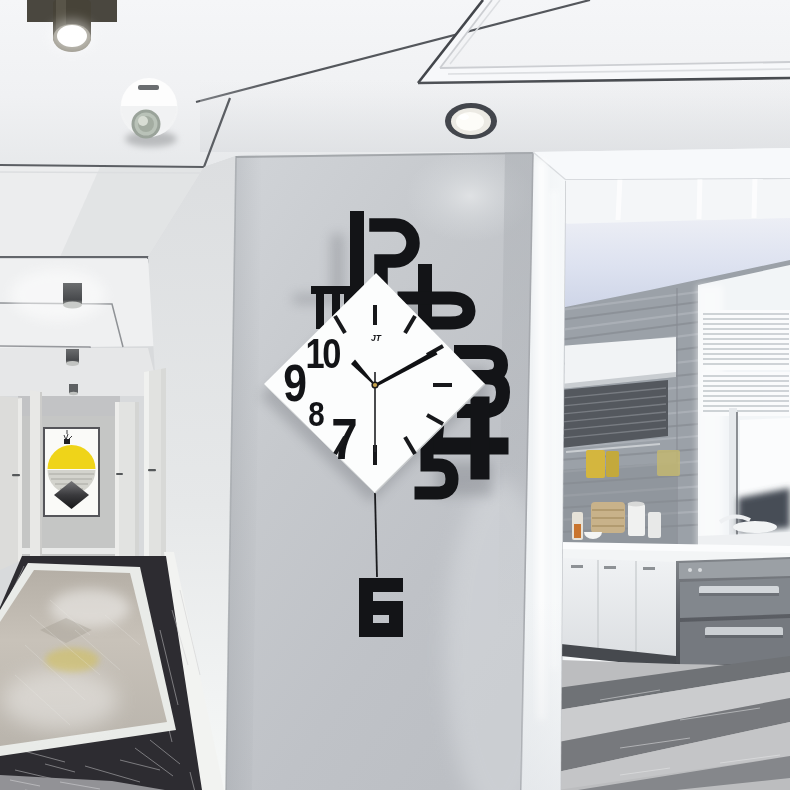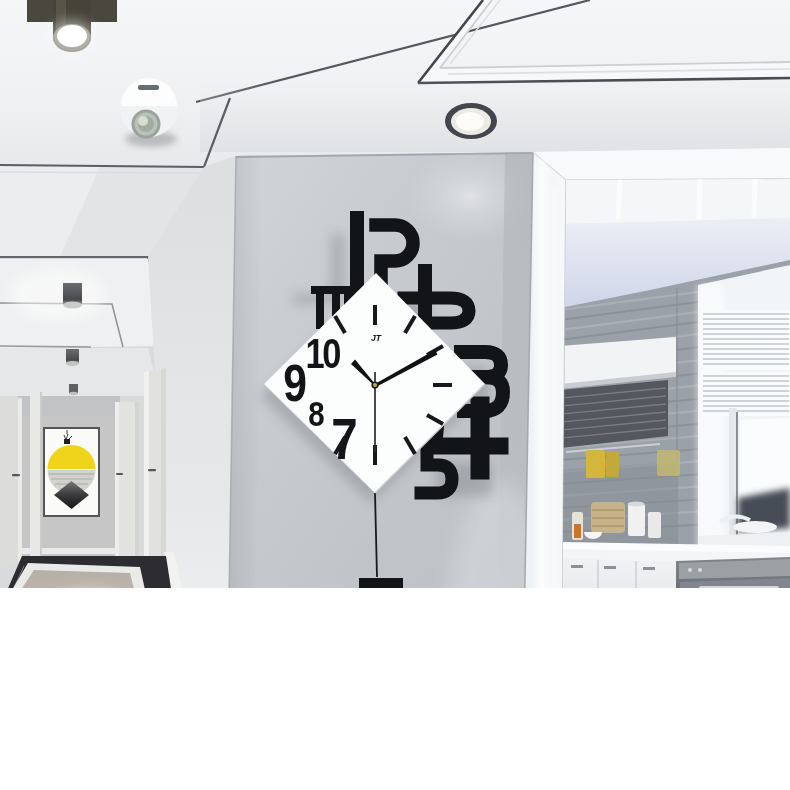--- a/index.html
+++ b/index.html
@@ -1,16 +1,16 @@
 <!DOCTYPE html>
 <html><head>
 <meta charset="utf-8">
 <style>
   html,body{margin:0;padding:0;background:#fff;}
-  #scene{width:790px;height:588px;position:relative;overflow:hidden;font-family:"Liberation Sans",sans-serif;}
+  #scene{width:790px;height:790px;position:relative;overflow:hidden;font-family:"Liberation Sans",sans-serif;}
   svg{display:block;}
 </style>
 </head>
 <body>
 <div id="scene">
 <svg width="790" height="790" viewBox="0 0 790 790">
 <defs>
   <linearGradient id="ceilG" x1="0" y1="0" x2="0" y2="1">
     <stop offset="0" stop-color="#f5f6f8"></stop>
           <stop offset="0.55" stop-color="#f0f1f3"></stop>

